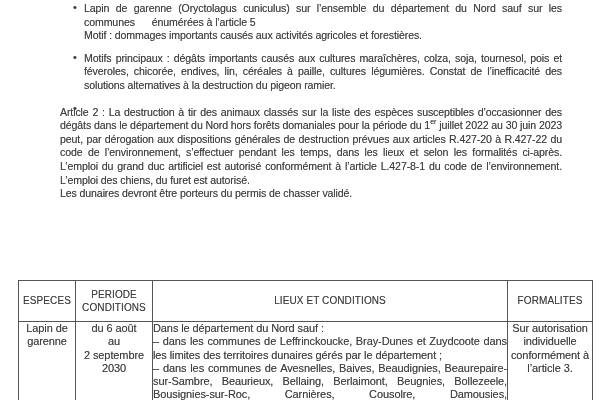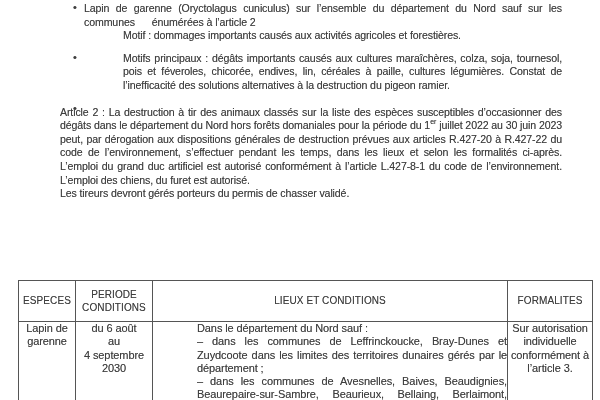--- a/index.html
+++ b/index.html
@@ -27,21 +27,21 @@
     position:relative;
     padding-left:24px;
     margin-bottom:9px;
     text-align:justify;
   }
   .bullet-item .dot{
     position:absolute;left:13px;top:-1px;
     font-size:11px;
   }
   .pre{white-space:pre-wrap;}
-  .b-motif{text-align:justify;margin-left:39px;}
+  .b-motif{text-align:justify;}
   .article-block{margin-top:13px;}
   .article-main{text-align:justify;}
   .art-label{
     text-underline-offset:2px;
   }
   sup.ord{font-size:7px;line-height:0;vertical-align:super;letter-spacing:0;}
   .closing-line{text-align:left;}
 
   table.doc-table{
     position:absolute;left:18px;top:280px;
@@ -71,51 +71,51 @@
     height:120px; 
   }
   .cell-center{
     text-align:center;
     padding:9px 3px 4px 3px;
   }
   .cell-lieux{
     text-align:justify;
     padding:4px 5px 4px 6px;
   }
-  .lieux-par{text-align:justify;margin-left:44px;}
+  .lieux-par{text-align:justify;}
   .lieux-par.truncated{text-align-last:justify;}
 </style>
 </head>
 <body>
 
 <div class="page">
   <div class="content">
 
     <div>
 
       <div class="bullet-item">
         <span class="dot">•</span>
-        <div class="b-title pre">Lapin de garenne (Oryctolagus cuniculus) sur l’ensemble du département du Nord sauf sur les communes      énumérées à l’article 2</div>
+        <div class="b-title pre">Lapin de garenne (Oryctolagus cuniculus) sur l’ensemble du département du Nord sauf sur les communes      énumérées à l’article 5</div>
         <div class="b-motif">Motif : dommages importants causés aux activités agricoles et forestières.</div>
       </div>
 
       <div class="bullet-item" style="margin-bottom:10px">
         <span class="dot">•</span>
         <div class="b-motif">Motifs principaux : dégâts importants causés aux cultures maraîchères, colza, soja, tournesol, pois et féveroles, chicorée, endives, lin, céréales à paille, cultures légumières. Constat de l’inefficacité des solutions alternatives à la destruction du pigeon ramier.</div>
       </div>
 
       <div class="bullet-item">
         <span class="dot">•</span>
       </div>
 
     </div>
 
     <div class="article-block">
       <div class="article-main"><span class="art-label">Article 2</span><span> : La destruction à tir des animaux classés sur la liste des espèces susceptibles d’occasionner des dégâts dans le département du Nord hors forêts domaniales pour la période du 1</span><sup class="ord">er</sup><span> juillet 2022 au 30 juin 2023 peut, par dérogation aux dispositions générales de destruction prévues aux articles R.427-20 à R.427-22 du code de l’environnement, s’effectuer pendant les temps, dans les lieux et selon les formalités ci-après. L’emploi du grand duc artificiel est autorisé conformément à l’article L.427-8-1 du code de l’environnement. L’emploi des chiens, du furet est autorisé.</span></div>
-      <div class="closing-line">Les tireurs devront gérés porteurs du permis de chasser validé.</div>
+      <div class="closing-line">Les dunaires devront être porteurs du permis de chasser validé.</div>
     </div>
 
   </div>
 
   <table class="doc-table">
     <colgroup>
       <col style="width:57px">
       <col style="width:77px">
       <col style="width:355px">
       <col style="width:85px">
@@ -127,21 +127,21 @@
         <th>LIEUX ET CONDITIONS</th>
         <th>FORMALITES</th>
       </tr>
     </thead>
     <tbody>
       <tr>
         <td class="cell-center">Lapin de garenne</td>
         <td class="cell-center">
             <div>du 6 août</div>
             <div>au</div>
-            <div>4 septembre</div>
+            <div>2 septembre</div>
             <div>2030</div>
           </td>
         <td class="cell-lieux">
           <div class="lieux-par">Dans le département du Nord sauf :</div>
           <div class="lieux-par">– dans les communes de Leffrinckoucke, Bray-Dunes et Zuydcoote dans les limites des territoires dunaires gérés par le département ;</div>
           <div class="lieux-par truncated">– dans les communes de Avesnelles, Baives, Beaudignies, Beaurepaire-sur-Sambre, Beaurieux, Bellaing, Berlaimont, Beugnies, Bollezeele, Bousignies-sur-Roc, Carnières, Cousolre, Damousies,</div>
         </td>
         <td class="cell-center">Sur autorisation individuelle conformément à l’article 3.</td>
       </tr>
     </tbody>

